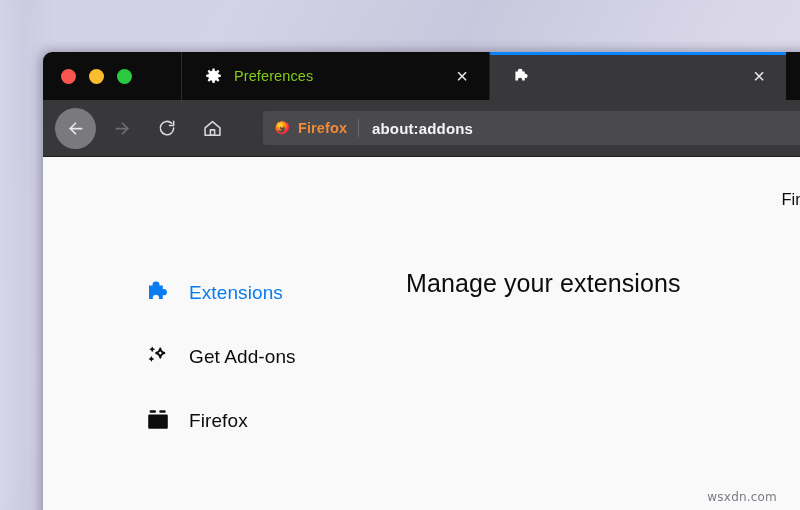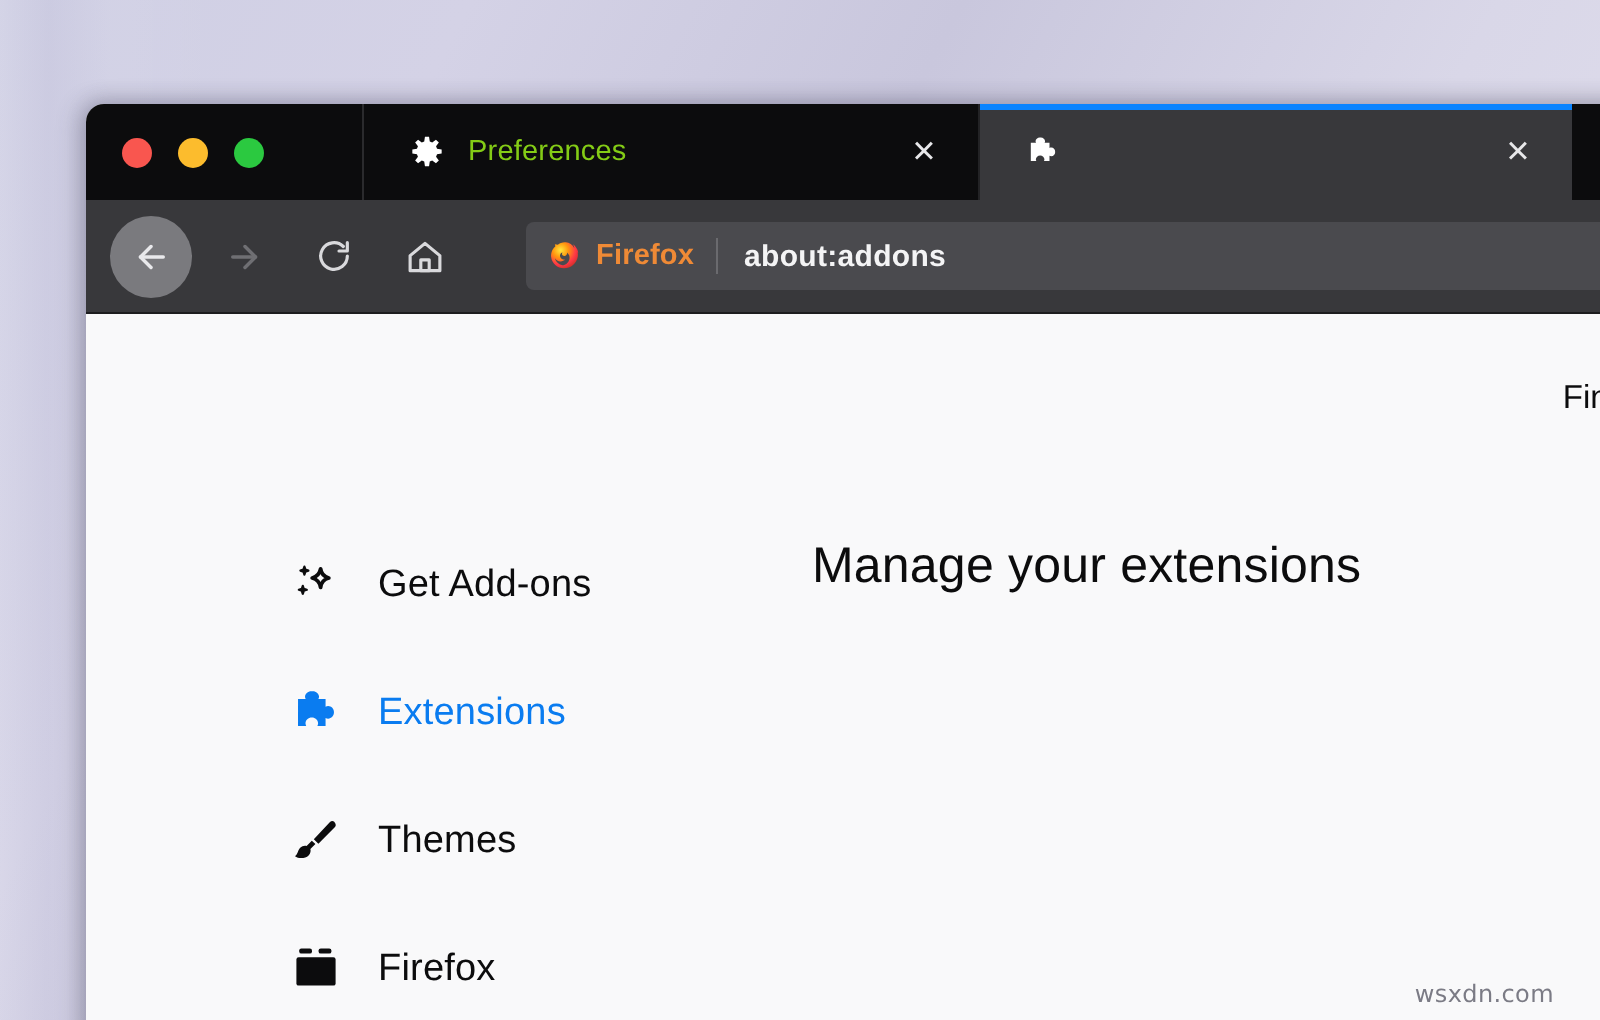--- a/index.html
+++ b/index.html
@@ -330,49 +330,40 @@
       <span class="url-text" placeholder="Search with Google or enter address">about:addons</span>
     </div>
   </div>
 
   <div class="content">
 
     <a class="find-more" href="#" style="text-decoration:none;">Find mo</a>
 
     <div class="sidebar">
 
+      <div class="side-item selected">
+        <span class="side-icon">
+          <svg viewBox="0 0 24 24" width="28" height="28" fill="#0a7cf0">
+            <path d="M10.6 2.2c1.5 0 2.7 1.1 2.7 2.4 0 .4-.1.7-.3 1h3.1v3.3c.3-.2.7-.3 1.1-.3 1.4 0 2.5 1.2 2.5 2.7s-1.1 2.7-2.5 2.7c-.4 0-.8-.1-1.1-.3v3.4h-3.5c.2-.3.3-.7.3-1.1 0-1.4-1.2-2.5-2.7-2.5s-2.7 1.1-2.7 2.5c0 .4.1.8.3 1.1H4.3V5.6h3.3c-.2-.3-.3-.6-.3-1 0-1.3 1.2-2.4 2.7-2.4z"></path>
+          </svg>
+        </span>
+        <span class="side-label">Extensions</span>
+      </div>
+
       <div class="side-item">
         <span class="side-icon">
           <svg viewBox="0 0 28 28" width="28" height="28" fill="none" stroke="#0c0c0d" stroke-width="1.9" stroke-linejoin="round">
             <path d="M16.3 5.4c.3 2.4 1.4 3.9 4.1 4.6-2.7.7-3.8 2.2-4.1 4.7-.4-2.5-1.5-4-4.2-4.7 2.7-.7 3.8-2.2 4.2-4.6z"></path>
             <path d="M8.2 4.3l.5 1.5 1.5.5-1.5.5-.5 1.5-.5-1.5-1.5-.5 1.5-.5z" fill="#0c0c0d" stroke-width="1.1"></path>
             <path d="M7.4 13.9l.5 1.5 1.5.5-1.5.5-.5 1.5-.5-1.5-1.5-.5 1.5-.5z" fill="#0c0c0d" stroke-width="1.1"></path>
           </svg>
         </span>
         <span class="side-label">Get Add-ons</span>
       </div>
 
-      <div class="side-item selected">
-        <span class="side-icon">
-          <svg viewBox="0 0 24 24" width="28" height="28" fill="#0a7cf0">
-            <path d="M10.6 2.2c1.5 0 2.7 1.1 2.7 2.4 0 .4-.1.7-.3 1h3.1v3.3c.3-.2.7-.3 1.1-.3 1.4 0 2.5 1.2 2.5 2.7s-1.1 2.7-2.5 2.7c-.4 0-.8-.1-1.1-.3v3.4h-3.5c.2-.3.3-.7.3-1.1 0-1.4-1.2-2.5-2.7-2.5s-2.7 1.1-2.7 2.5c0 .4.1.8.3 1.1H4.3V5.6h3.3c-.2-.3-.3-.6-.3-1 0-1.3 1.2-2.4 2.7-2.4z"></path>
-          </svg>
-        </span>
-        <span class="side-label">Extensions</span>
-      </div>
-
-      <div class="side-item">
-        <span class="side-icon">
-          <svg viewBox="0 0 28 28" width="28" height="28" fill="#0c0c0d">
-            <path d="M23.1 3.9c-.6-.6-1.5-.5-2.1.1l-8.1 8.6 2.3 2.3 8.3-8.4c.6-.6.5-1.5-.4-2.6z"></path>
-            <path d="M11.9 13.4 9.3 16c-1.1-.3-2.3 0-3.2.9-1.2 1.2-1 3-2.6 4.2 1.8 1.4 5.2 1.2 6.8-.4.9-.9 1.2-2.1.9-3.2l2.5-2.5z"></path>
-          </svg>
-        </span>
-        <span class="side-label">Themes</span>
-      </div>
 
       <div class="side-item">
         <span class="side-icon">
           <svg viewBox="0 0 28 28" width="28" height="28" fill="#0c0c0d">
             <rect x="5.6" y="3.2" width="6.4" height="2.6" rx="1.1"></rect>
             <rect x="15.3" y="3.2" width="6.4" height="2.6" rx="1.1"></rect>
             <rect x="4.2" y="7.6" width="19.6" height="14.2" rx="1.1"></rect>
           </svg>
         </span>
         <span class="side-label">Firefox</span>

